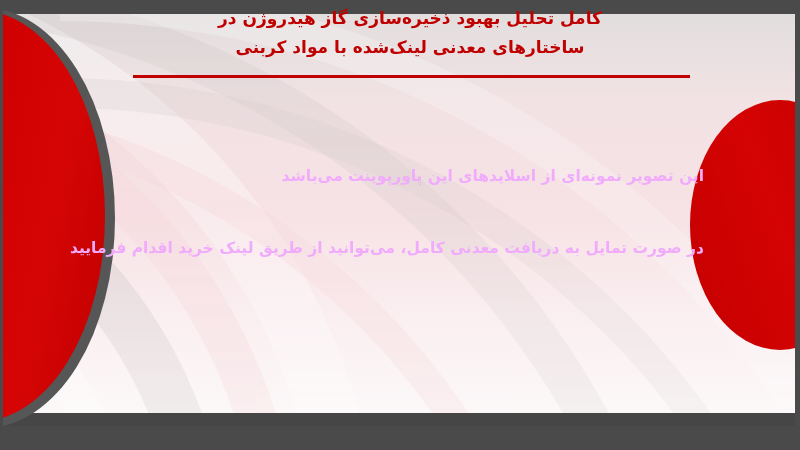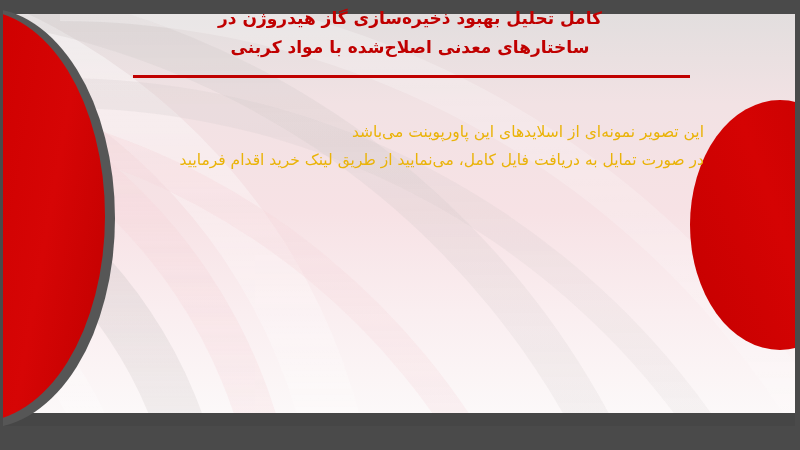--- a/index.html
+++ b/index.html
@@ -139,25 +139,26 @@
   .body-block {
     position: absolute;
     right: 96px;
     top: 118px;
     width: 600px;
     text-align: right;
     direction: rtl;
     z-index: 5;
   }
   .body-line {
-    color: #eab308;
+    color: #f0abfc;
     font-size: 15.5px;
-    font-weight: 400;
+    font-weight: 700;
     line-height: 28px;
     white-space: nowrap;
+    margin-top: 44px;
   }
 </style>
 </head>
 <body>
 
 <div id="slide">
 
   <div class="panel">
     <svg class="arcs" viewBox="0 0 800 415" preserveAspectRatio="none">
       <defs>
@@ -196,22 +197,22 @@
   <div class="left-oval-rim"></div>
   <div class="left-oval"></div>
 
   <div class="frame-top"></div>
   <div class="frame-bottom"></div>
   <div class="frame-left"></div>
   <div class="frame-right"></div>
 
   <div class="title-block">
     <div class="title-line">کامل تحلیل بهبود ذخیره‌سازی گاز هیدروژن در</div>
-    <div class="title-line">ساختارهای معدنی اصلاح‌شده با مواد کربنی</div>
+    <div class="title-line">ساختارهای معدنی لینک‌شده با مواد کربنی</div>
   </div>
   <div class="title-rule"></div>
 
   <div class="body-block">
     <div class="body-line">این تصویر نمونه‌ای از اسلایدهای این پاورپوینت می‌باشد</div>
-    <div class="body-line">در صورت تمایل به دریافت فایل کامل، می‌نمایید از طریق لینک خرید اقدام فرمایید</div>
+    <div class="body-line">در صورت تمایل به دریافت معدنی کامل، می‌توانید از طریق لینک خرید اقدام فرمایید</div>
   </div>
 
 </div>
 
 </body></html>

